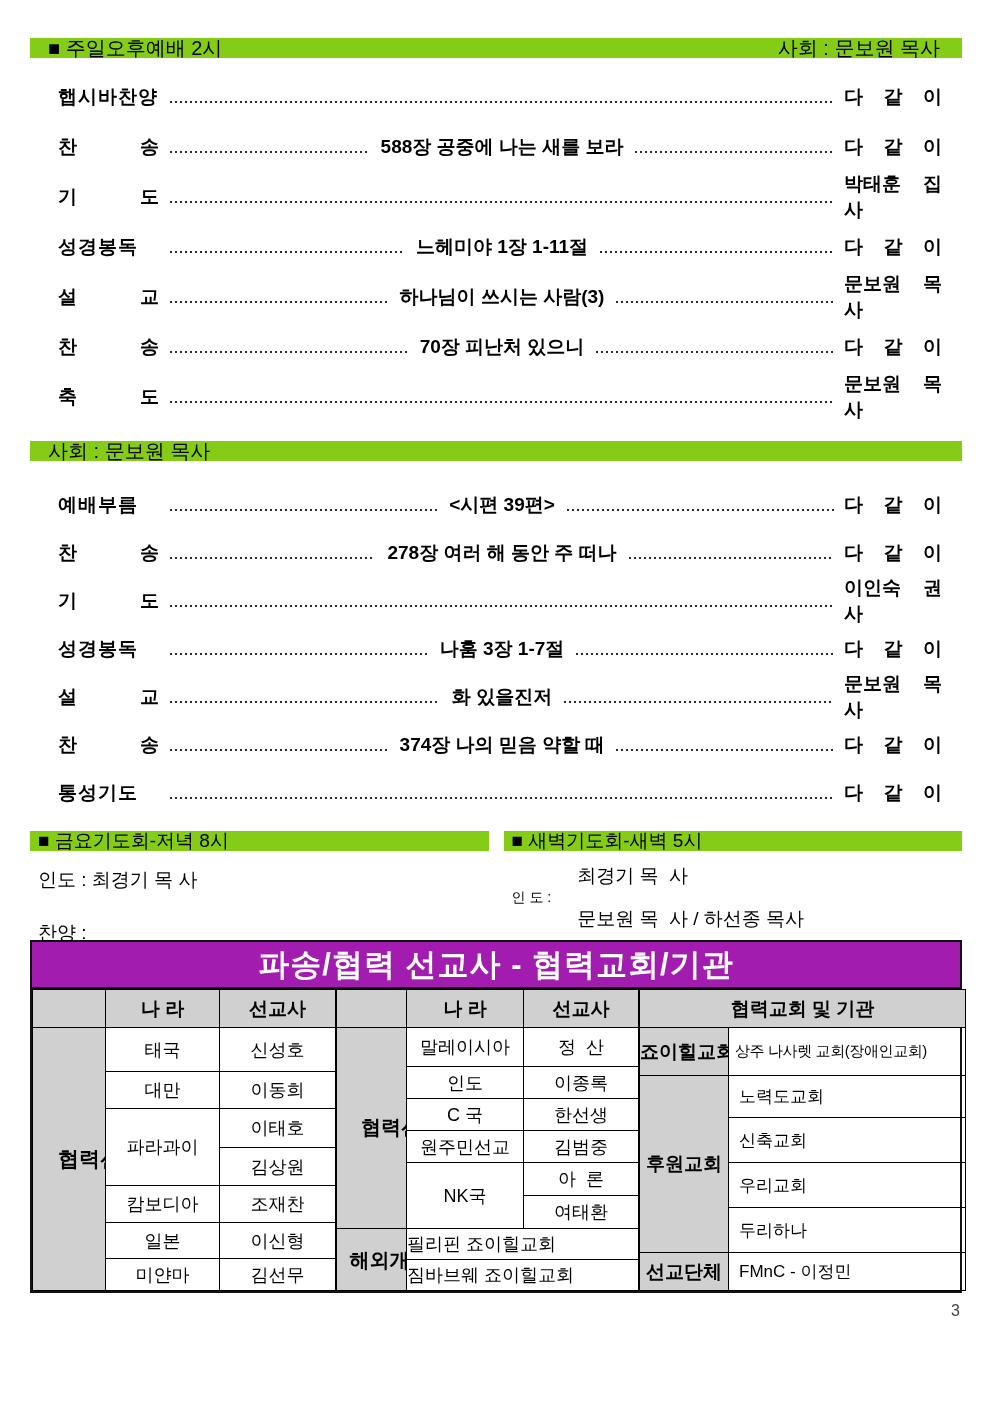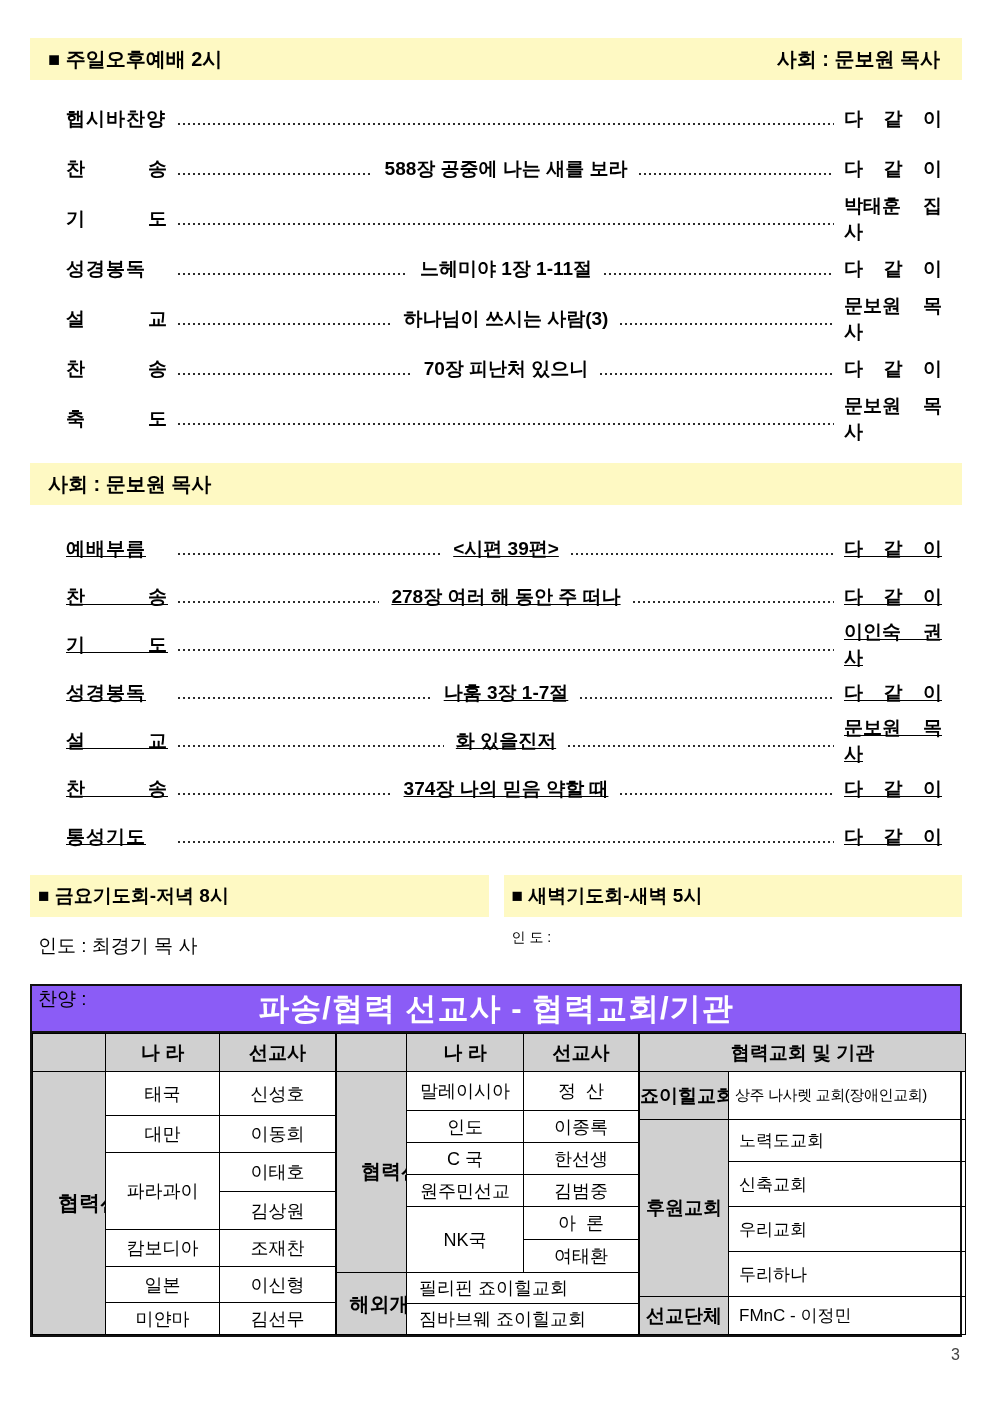--- a/index.html
+++ b/index.html
@@ -1,64 +1,64 @@
 <!DOCTYPE html>
 <html><head>
 <meta charset="utf-8">
 <style>
   html,body{margin:0;padding:0;background:#ffffff;}
   body{width:992px;height:1403px;font-family:"Liberation Sans","DejaVu Sans",sans-serif;color:#000;}
   .page{box-sizing:border-box;width:992px;height:1403px;padding:38px 30px 0 30px;overflow:hidden;}
 
   
-  .bar{background:#fef9c3;height:42px;display:flex;align-items:center;justify-content:space-between;
-       padding:0 22px 0 18px;font-weight:bold;font-size:20px;box-sizing:border-box;}
+  .bar{background:#84cc16;height:20px;display:flex;align-items:center;justify-content:space-between;
+       padding:0 22px 0 18px;font-weight:normal;font-size:20px;box-sizing:border-box;}
   .bar.small{padding:0 10px 0 8px;font-size:19px;}
 
   
   .order-list{margin-top:14px;}
   .order-list.second{margin-top:20px;}
   .order-row{display:flex;align-items:center;height:50px;font-weight:bold;font-size:19px;}
-  .order-list.second .order-row{height:48px;text-decoration:underline;}
-  .order-label{display:inline-block;width:102px;margin-left:36px;text-align:justify;text-align-last:justify;
+  .order-list.second .order-row{height:48px;}
+  .order-label{display:inline-block;width:102px;margin-left:28px;text-align:justify;text-align-last:justify;
                letter-spacing:1px;flex:none;}
   .order-right{display:inline-block;width:98px;margin-right:20px;text-align:justify;text-align-last:justify;flex:none;}
   .leader{flex:1;height:2px;margin:0 10px;position:relative;top:5px;
           background:repeating-linear-gradient(90deg,#2b2b2b 0 2px,transparent 2px 5px);}
   .order-center{flex:none;padding:0 2px;white-space:pre;}
 
   
   .two-col{display:flex;gap:15px;margin-top:14px;height:109px;}
   .col{flex:1;}
   .plain-line{font-size:19px;margin-left:8px;}
   .friday-line1{margin-top:16px;}
   .friday-line2{margin-top:27px;}
   .dawn-flex{display:flex;align-items:center;margin-top:12px;margin-left:8px;}
   .dawn-label{font-size:14px;flex:none;}
   .dawn-lines{margin-left:26px;}
   .dawn-line{font-size:19px;white-space:pre;}
   .dawn-line + .dawn-line{margin-top:17px;}
 
   
   .m-box{border:2px solid #111;}
-  .m-title{background:#8b5cf6;color:#ffffff;font-weight:bold;font-size:31px;text-align:center;
+  .m-title{background:#a21caf;color:#ffffff;font-weight:bold;font-size:31px;text-align:center;
            height:45px;line-height:45px;letter-spacing:1px;border-bottom:2px solid #111;}
   .m-tables{display:flex;}
   table{border-collapse:collapse;table-layout:fixed;flex:none;}
   td,th{border:1px solid #000;text-align:center;vertical-align:middle;font-size:18px;font-weight:normal;
         white-space:pre;overflow:hidden;padding:0;}
   th{background:#d0d0d0;font-weight:bold;font-size:19px;height:37px;}
   .vcell{background:#d0d0d0;}
   .vtext{display:inline-block;width:1.06em;word-break:break-all;font-weight:bold;font-size:21px;line-height:2.36;}
   .vtext.mid{line-height:1.86;font-size:20px;}
   .vtext2{display:inline-block;width:2.2em;word-break:break-all;font-weight:bold;font-size:20px;line-height:1.5;}
   .cat{background:#d0d0d0;font-weight:bold;font-size:19px;}
   .inst{text-align:left;padding-left:10px;font-size:17px;border-radius:9px;}
   .inst-long{font-size:15px;letter-spacing:-0.4px;padding-left:6px;}
-  .pioneer{text-align:left;padding-left:12px;}
+  .pioneer{text-align:left;}
 
   .page-num{text-align:right;margin-top:9px;font-size:16px;color:#444;padding-right:2px;}
 </style>
 </head>
 <body>
 
 <div class="page">
 
   <div class="bar">
     <span>■ 주일오후예배 2시</span>
@@ -170,20 +170,24 @@
       </div>
       <div class="plain-line friday-line1">인도 : 최경기 목 사</div>
       <div class="plain-line friday-line2">찬양 :</div>
     </div>
     <div class="col">
       <div class="bar small">
         <span>■ 새벽기도회-새벽 5시</span>
       </div>
       <div class="dawn-flex">
         <span class="dawn-label">인 도 :</span>
+        <div class="dawn-lines">
+          <div class="dawn-line">최경기 목  사</div>
+          <div class="dawn-line">문보원 목  사 / 하선종 목사</div>
+        </div>
       </div>
     </div>
   </div>
 
   <div class="m-box">
     <div class="m-title">파송/협력 선교사 - 협력교회/기관</div>
     <div class="m-tables">
 
       <table style="width:303px;">
         <colgroup>

